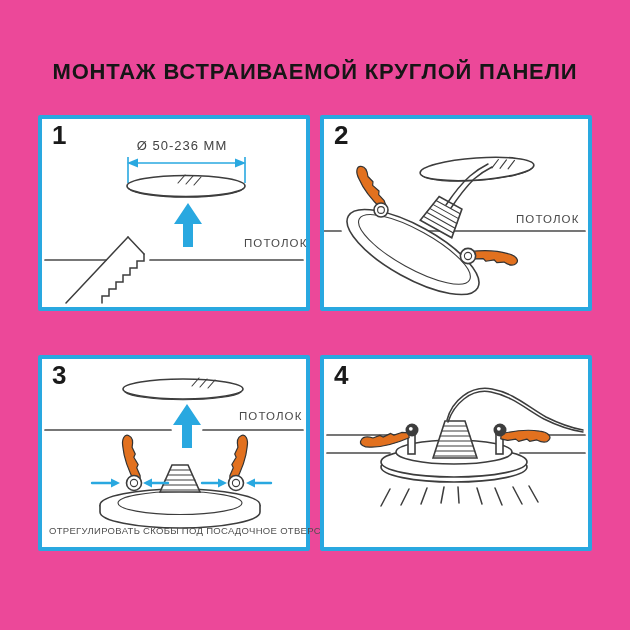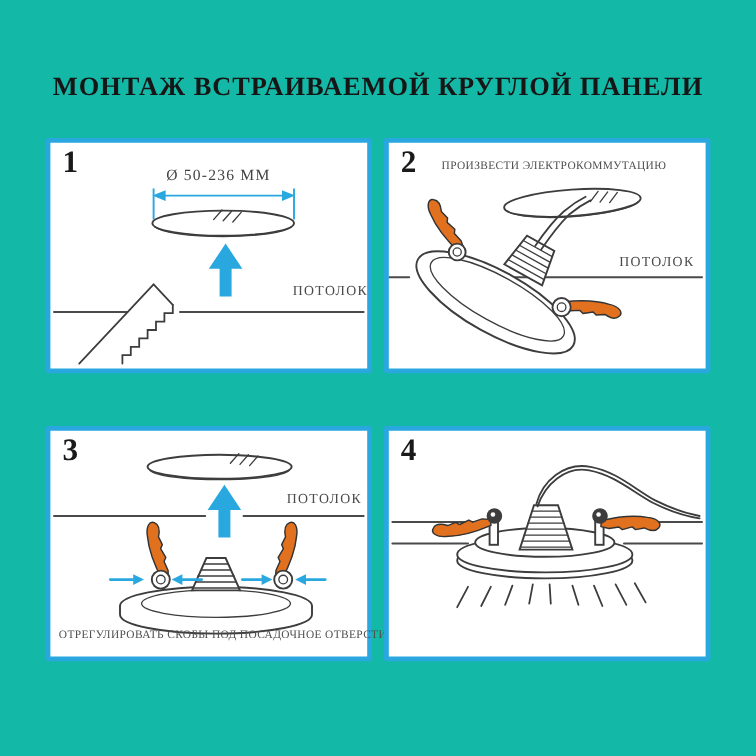--- a/index.html
+++ b/index.html
@@ -1,17 +1,17 @@
 <!DOCTYPE html>
 <html><head>
 <meta charset="utf-8">
 <style>
   html,body{margin:0;padding:0;background:#fff;}
-  .page{position:relative;width:630px;height:630px;background:#14b8a6;overflow:hidden;
-        font-family:Liberation Serif, serif;}
+  .page{position:relative;width:630px;height:630px;background:#ec4899;overflow:hidden;
+        font-family:Liberation Sans, sans-serif;}
   .title{position:absolute;left:0;right:0;top:44px;text-align:center;
          font-size:22px;font-weight:bold;letter-spacing:0.8px;color:#161616;white-space:nowrap;}
   .panel{position:absolute;width:272px;height:196px;box-sizing:border-box;
          border:4px solid #29A8E0;border-radius:2px;background:#fff;}
   #p1{left:38px;top:115px;} #p2{left:320px;top:115px;}
   #p3{left:38px;top:355px;} #p4{left:320px;top:355px;}
   .num{position:absolute;left:10px;top:2px;font-size:26px;font-weight:bold;color:#1a1a1a;line-height:1.1;}
   .caption{position:absolute;font-size:9.5px;letter-spacing:0.3px;color:#4f4f4f;white-space:nowrap;}
   .cap2{left:44px;top:15px;}
   .cap3{left:7px;top:166px;}
@@ -115,21 +115,20 @@
         <circle class="wh" cx="57" cy="91" r="7" stroke-width="1.4"></circle>
         <circle class="thin" cx="57" cy="91" r="3.4" fill="#fff"></circle>
       </g>
       <g>
         <use href="#blade" class="clip" transform="translate(147,135) rotate(102)"></use>
         <circle class="wh" cx="144" cy="137" r="7.6" stroke-width="1.4"></circle>
         <circle class="thin" cx="144" cy="137" r="3.6" fill="#fff"></circle>
       </g>
     </svg>
     <div class="num">2</div>
-    <div class="caption cap2">ПРОИЗВЕСТИ ЭЛЕКТРОКОММУТАЦИЮ</div>
     <div class="ceil-label cl2">ПОТОЛОК</div>
   </section>
 
   <section class="panel" id="p3">
     <svg class="art" viewBox="0 0 264 188">
       <g>
         <ellipse class="wh" cx="141" cy="30" rx="60" ry="10"></ellipse>
         <path class="thin" d="M83,33 A59,9.5 0 0 0 199,33"></path>
         <g>
           <line class="thin" x1="150" y1="27" x2="157" y2="19"></line>

